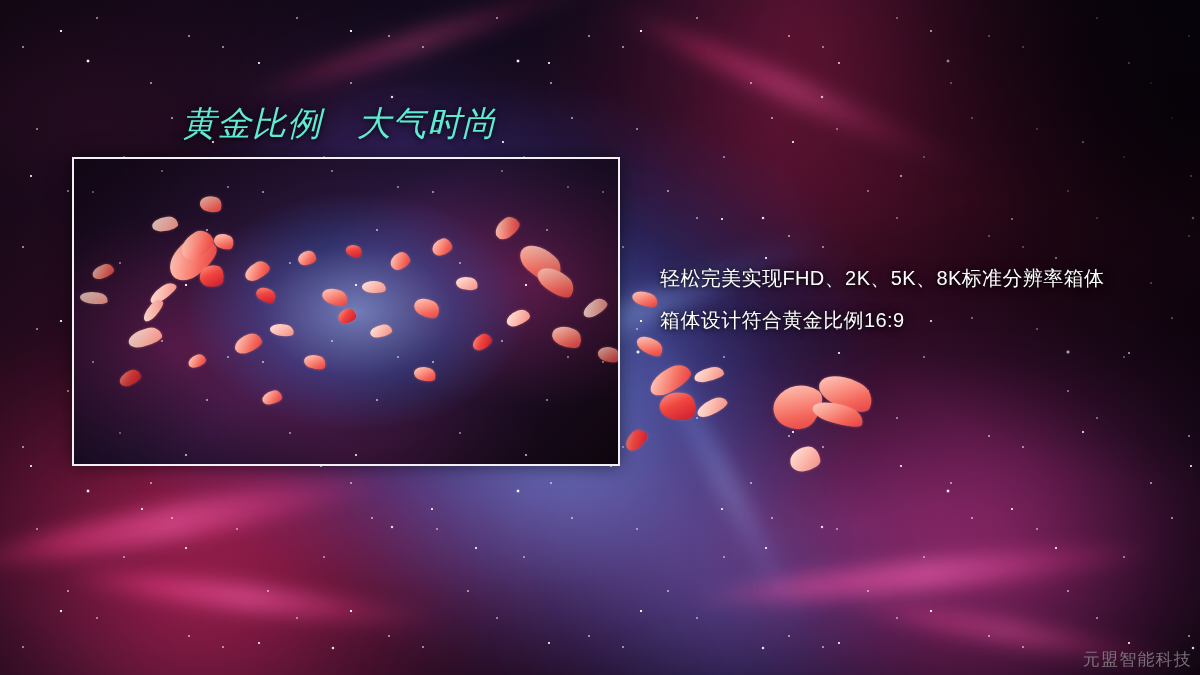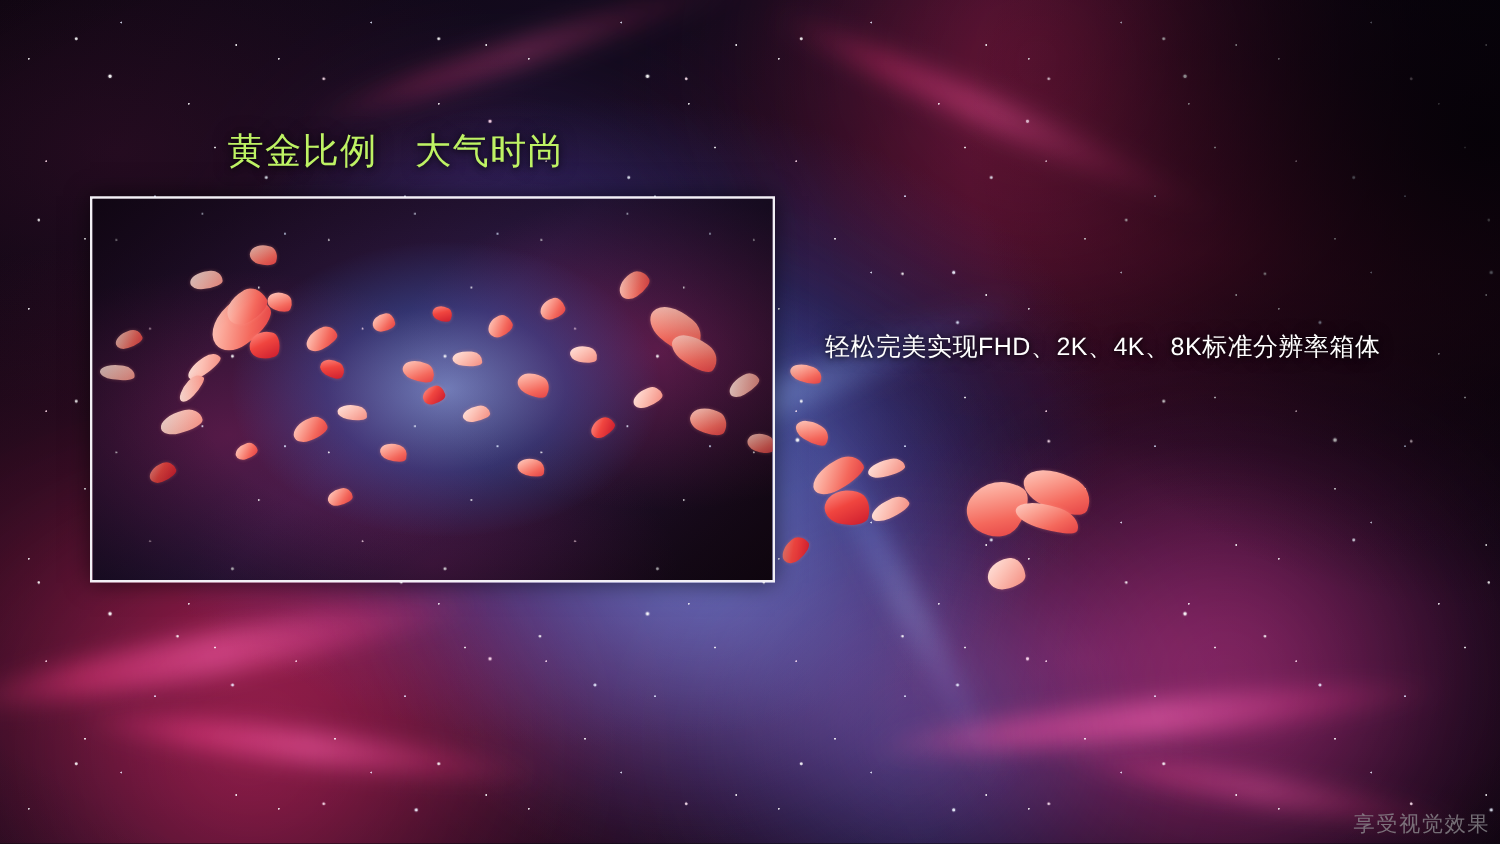--- a/index.html
+++ b/index.html
@@ -94,25 +94,26 @@
     background:linear-gradient(140deg,#ff9a8e 0%,#f0453f 45%,#c8172c 100%);
   }
   .petal.pale {
     background:linear-gradient(135deg,#ffe8e2 0%,#fcc0b4 45%,#f38a7e 100%);
   }
 
   
   #title {
     position:absolute;
     left:182px; top:101px;
-    font-size:29px;
-    color:#bef264;
+    font-size:34px;
+    color:#5eead4;
     letter-spacing:1px;
     white-space:pre;
     text-shadow:0 1px 5px rgba(0,0,0,0.75), 0 0 14px rgba(0,0,0,0.5);
+    font-style:italic;
   }
   #body-copy {
     position:absolute;
     left:660px; top:257px;
     width:520px;
   }
   .body-line {
     font-size:20px;
     line-height:42px;
     color:#ffffff;
@@ -249,18 +250,19 @@
     <div class="petal" style="left:524px;top:188px;width:22px;height:15px;transform:rotate(20deg);"></div>
     <div class="petal" style="left:114px;top:196px;width:18px;height:12px;transform:rotate(-18deg);"></div>
     <div class="petal deep" style="left:272px;top:86px;width:16px;height:12px;transform:rotate(26deg);"></div>
 
     <div id="panel-vign"></div>
   </div>
 
   <div id="title">黄金比例　大气时尚</div>
 
   <div id="body-copy">
-    <div class="body-line">轻松完美实现FHD、2K、4K、8K标准分辨率箱体</div>
+    <div class="body-line">轻松完美实现FHD、2K、5K、8K标准分辨率箱体</div>
+    <div class="body-line">箱体设计符合黄金比例16:9</div>
   </div>
 
-  <div id="watermark">享受视觉效果</div>
+  <div id="watermark">元盟智能科技</div>
 
 </div>
 
 </body></html>

